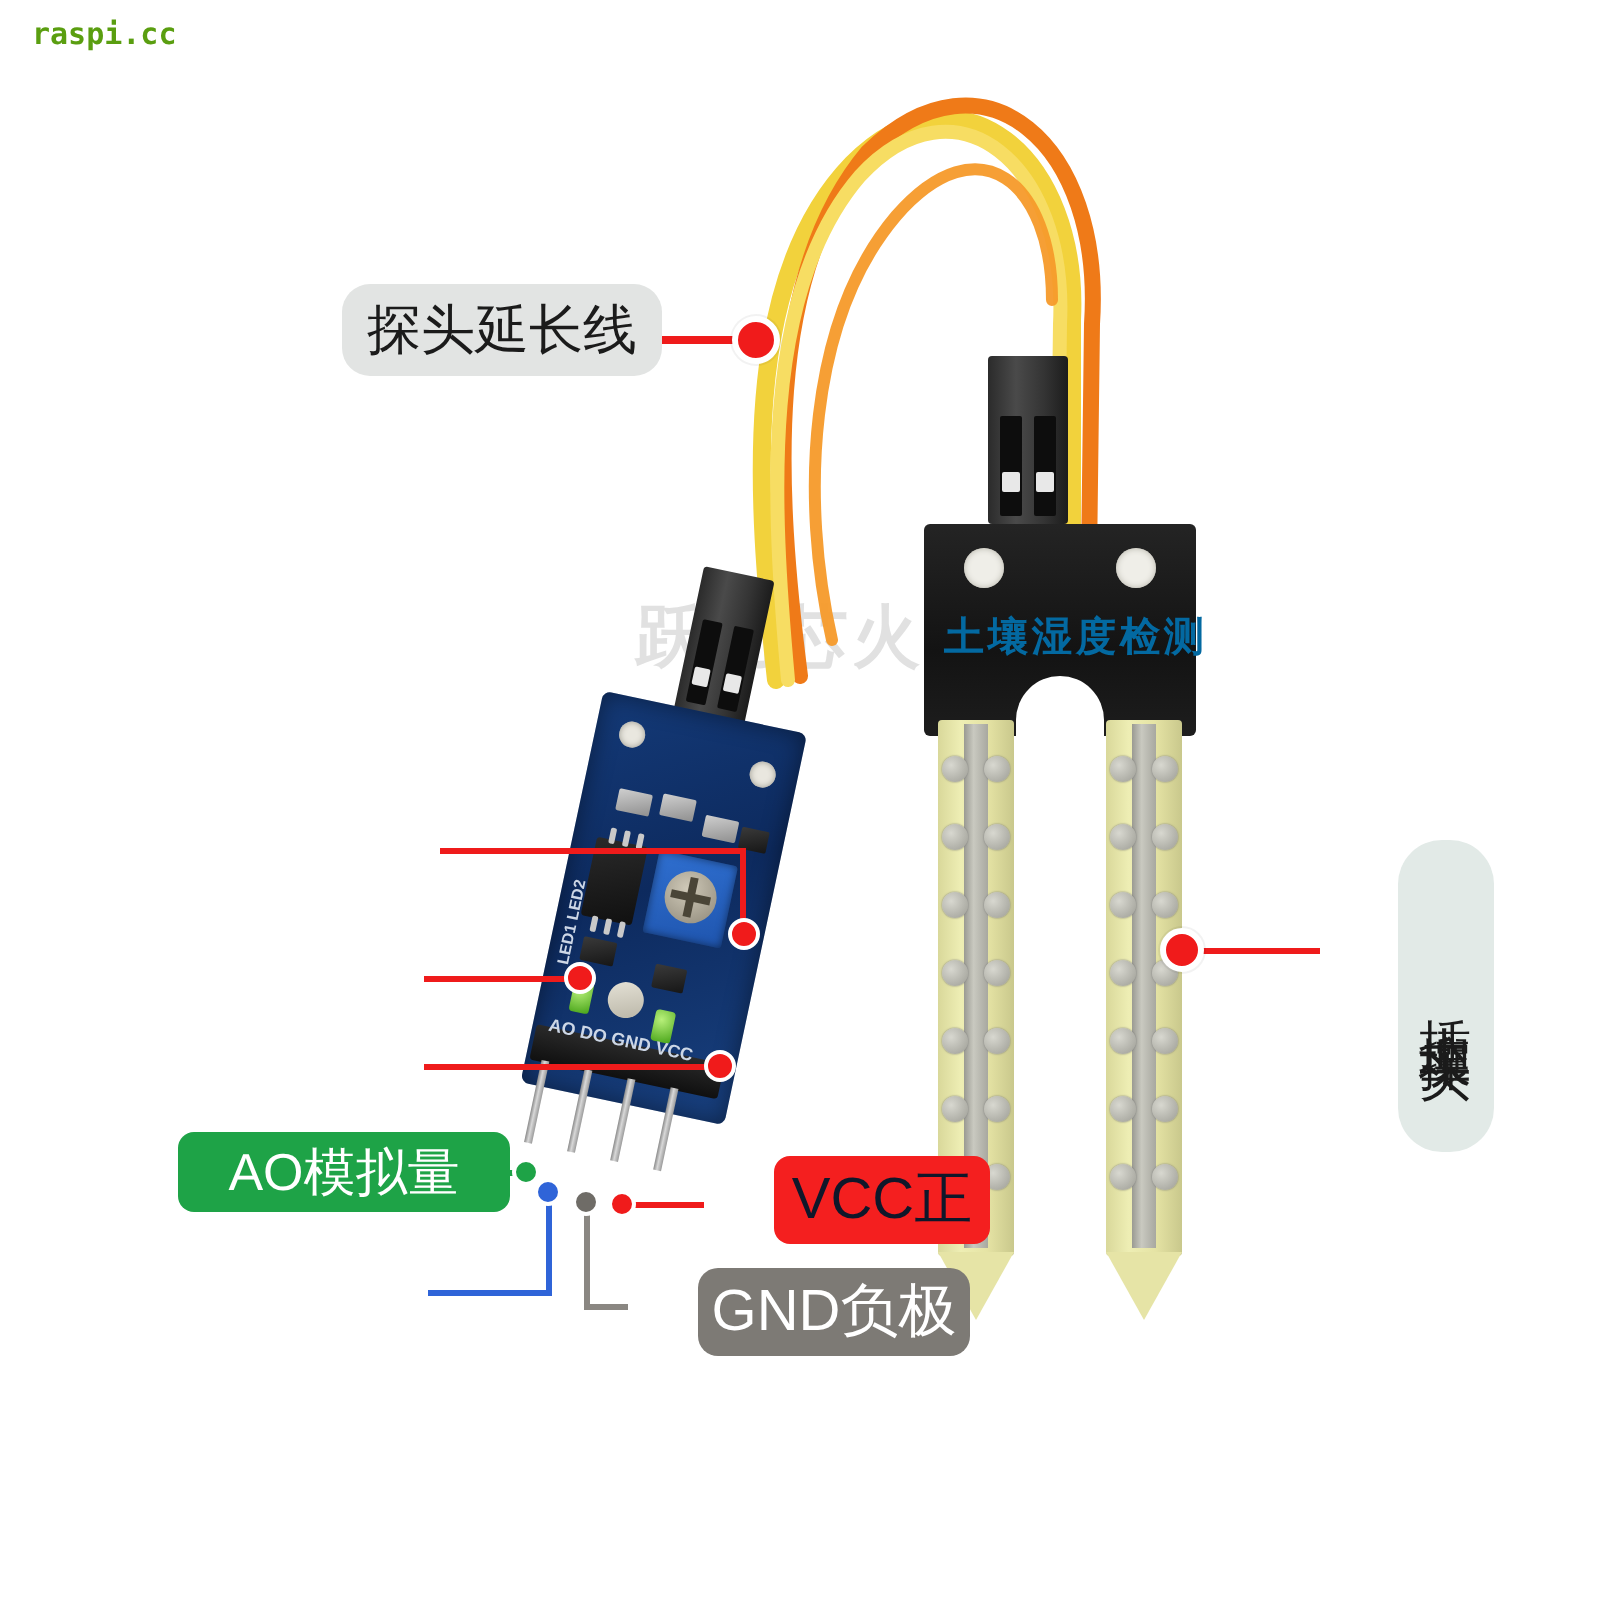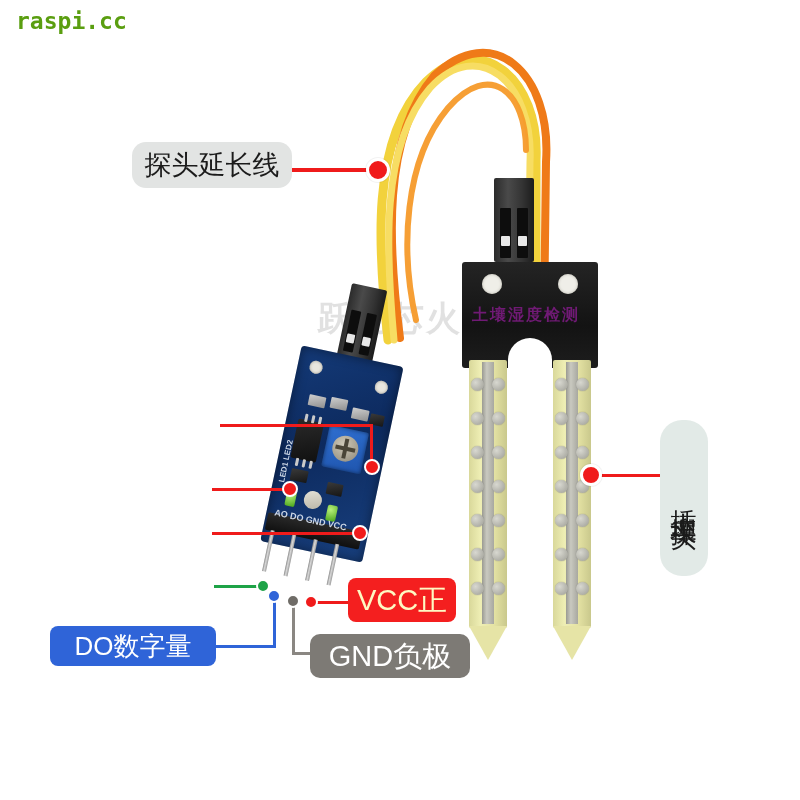--- a/index.html
+++ b/index.html
@@ -2,31 +2,31 @@
 <html><head>
 <meta charset="utf-8">
 <style>
   html,body{margin:0;padding:0;background:#fff;}
   body{width:800px;height:800px;position:relative;overflow:hidden;
        font-family:"Liberation Sans","DejaVu Sans",sans-serif;}
   #stage{position:absolute;left:0;top:0;width:800px;height:800px;background:#ffffff;}
 
   
   .wm-corner{position:absolute;left:16px;top:8px;font-family:"DejaVu Sans Mono","Liberation Mono",monospace;
-             font-size:23px;font-weight:700;color:#5a9e10;letter-spacing:0px;}
+             font-size:15px;font-weight:700;color:#5a9e10;letter-spacing:0px;}
   .wm-center{position:absolute;left:318px;top:296px;font-size:34px;font-weight:700;
              color:rgba(120,120,120,0.22);letter-spacing:2px;}
 
   
   .lbl{position:absolute;display:flex;align-items:center;justify-content:center;
-       border-radius:14px;box-sizing:border-box;white-space:nowrap;line-height:1;}
+       border-radius:14px;box-sizing:border-box;white-space:nowrap;line-height:1;margin-left:39px;}
   .lbl-gray{background:#e2e4e3;color:#1b1b1b;}
   .lbl-green{background:#1ea347;color:#ffffff;}
   .lbl-blue{background:#2f64d8;color:#ffffff;}
-  .lbl-red{background:#f41f1f;color:#fef9c3;}
+  .lbl-red{background:#f41f1f;color:#0f172a;}
   .lbl-dgray{background:#7d7a75;color:#ffffff;}
   .lbl-vert{writing-mode:vertical-rl;text-orientation:upright;background:#e2eae7;color:#1b1b1b;
             border-radius:22px;letter-spacing:4px;}
 
   
   .ln{position:absolute;}
   .ln-red{background:#ef1b1b;}
   .ln-green{background:#1ea347;}
   .ln-blue{background:#2f64d8;}
   .ln-gray{background:#8a8782;}
@@ -45,21 +45,21 @@
   
   .conn{position:absolute;background:linear-gradient(90deg,#2b2b2b,#4a4a4a 35%,#343434 70%,#1c1c1c);
         border-radius:2px;}
   .conn .slot{position:absolute;background:#0d0d0d;border-radius:1px;}
   .conn .tab{position:absolute;background:#e8e8e8;border-radius:1px;}
 
   
   .probe-board{position:absolute;background:linear-gradient(180deg,#242424,#131313 60%,#1d1d1d);
                border-radius:3px;}
   .probe-hole{position:absolute;border-radius:50%;background:#efeee8;box-shadow:inset 0 0 3px #b5b3a8;}
-  .probe-text{position:absolute;color:#701a75;font-size:16px;font-weight:700;letter-spacing:2px;
+  .probe-text{position:absolute;color:#0369a1;font-size:20px;font-weight:700;letter-spacing:2px;
               white-space:nowrap;}
   .probe-notch{position:absolute;background:#ffffff;border-radius:26px 26px 0 0;}
 
   
   .prong{position:absolute;background:linear-gradient(90deg,#d9d89a,#eeeeb4 30%,#e5e3a4 65%,#c9c88c);
          border-radius:2px;}
   .prong-tip{position:absolute;width:0;height:0;border-left:19px solid transparent;
              border-right:19px solid transparent;border-top:34px solid #e6e4a6;}
   .trace{position:absolute;background:linear-gradient(90deg,#9a9a92,#c9c9c0 40%,#a8a8a0);}
   .pad{position:absolute;border-radius:50%;background:radial-gradient(circle at 35% 35%,#d8d8d0,#9d9d95);
@@ -232,30 +232,30 @@
   <div class="ln ln-red" style="left:600px;top:474px;width:60px;height:3px;"></div>
   <div class="dot dot-red" style="left:580px;top:464px;width:22px;height:22px;"></div>
 
   <div class="lbl lbl-gray" style="left:132px;top:142px;width:160px;height:46px;font-size:27px;">
     <span>探头延长线</span>
   </div>
 
 
 
 
-
-  <div class="lbl lbl-blue" style="left:50px;top:626px;width:166px;height:40px;font-size:26px;border-radius:8px;">
-    <span>DO数字量</span>
-  </div>
+  <div class="lbl lbl-green" style="left:50px;top:566px;width:166px;height:40px;font-size:26px;border-radius:8px;">
+    <span>AO模拟量</span>
+  </div>
+
 
   <div class="lbl lbl-red" style="left:348px;top:578px;width:108px;height:44px;font-size:29px;border-radius:8px;">
     <span>VCC正</span>
   </div>
 
-  <div class="lbl lbl-dgray" style="left:310px;top:634px;width:160px;height:44px;font-size:29px;border-radius:10px;justify-content:center;">
+  <div class="lbl lbl-dgray" style="left:310px;top:634px;width:136px;height:44px;font-size:29px;border-radius:10px;justify-content:center;">
     <span>GND负极</span>
   </div>
 
   <div class="lbl lbl-vert" style="left:660px;top:420px;width:48px;height:156px;font-size:26px;">
     <span>插土壤探头</span>
   </div>
 
 </div>
 
 </body></html>

